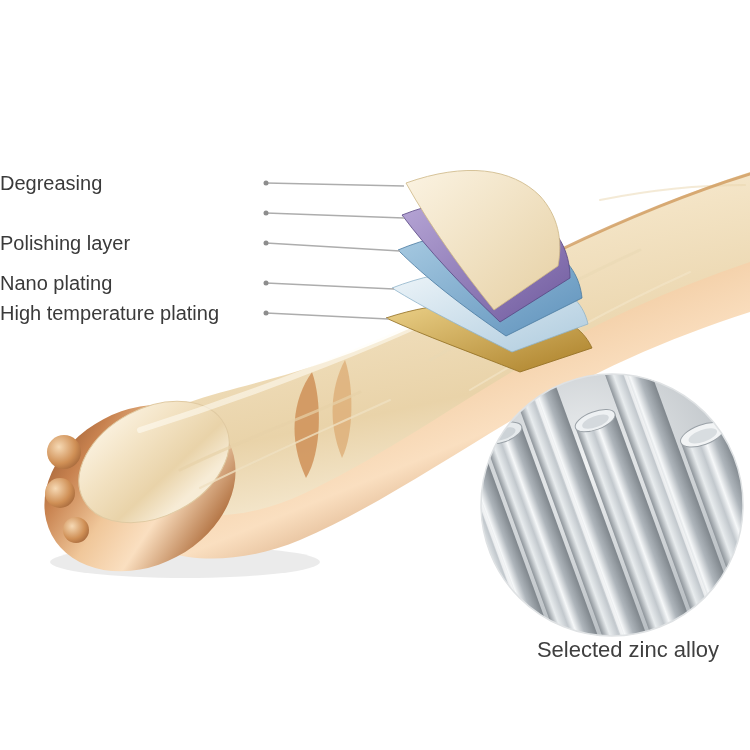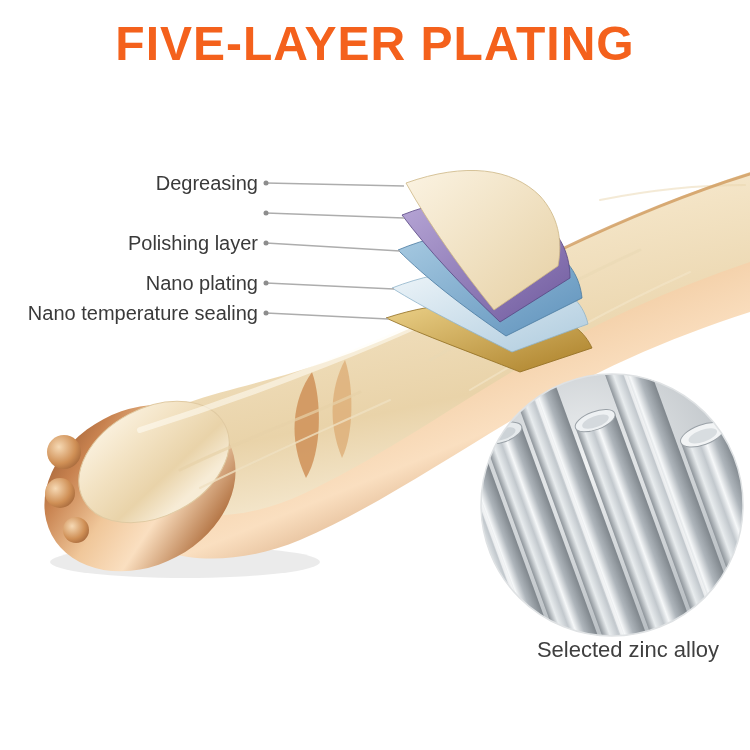--- a/index.html
+++ b/index.html
@@ -6,39 +6,38 @@
   .stage{
     position:relative;width:750px;height:750px;background:#ffffff;overflow:hidden;
     font-family:"Liberation Sans",sans-serif;
   }
   .title{
     position:absolute;top:16px;left:0;width:750px;text-align:center;
     font-size:48px;font-weight:bold;letter-spacing:1px;color:#f4611c;margin:0;
   }
   .gfx{position:absolute;left:0;top:0;}
   .layer-label{
-    position:absolute;left:0;width:258px;text-align:right;
+    position:absolute;left:0;width:258px;
     font-size:20px;color:#3a3a3a;line-height:26px;white-space:nowrap;
   }
   .ll-0{top:170px}
   .ll-1{top:200px}
   .ll-2{top:230px}
   .ll-3{top:270px}
   .ll-4{top:300px}
   .inset-caption{
     position:absolute;top:637px;left:494px;width:268px;text-align:center;
     font-size:22px;color:#3f3f3f;
   }
 </style>
 </head>
 <body>
 
 <div class="stage">
 
-  <h1 class="title">FIVE-LAYER PLATING</h1>
 
   <svg class="gfx" width="750" height="750" viewBox="0 0 750 750">
     <defs>
       <linearGradient id="goldGrad" x1="0" y1="0" x2="0.7" y2="1">
         <stop offset="0" stop-color="#8a4f2a"></stop>
         <stop offset="0.25" stop-color="#c8824f"></stop>
         <stop offset="0.5" stop-color="#f0c79a"></stop>
         <stop offset="0.72" stop-color="#fadfc0"></stop>
         <stop offset="1" stop-color="#b06f3e"></stop>
       </linearGradient>
@@ -189,18 +188,18 @@
   <div class="layer-label ll-0">
     <span>Degreasing</span>
   </div>
   <div class="layer-label ll-2">
     <span>Polishing layer</span>
   </div>
   <div class="layer-label ll-3">
     <span>Nano plating</span>
   </div>
   <div class="layer-label ll-4">
-    <span>Nano temperature sealing</span>
+    <span>High temperature plating</span>
   </div>
 
   <div class="inset-caption">Selected zinc alloy</div>
 
 </div>
 
 </body></html>

